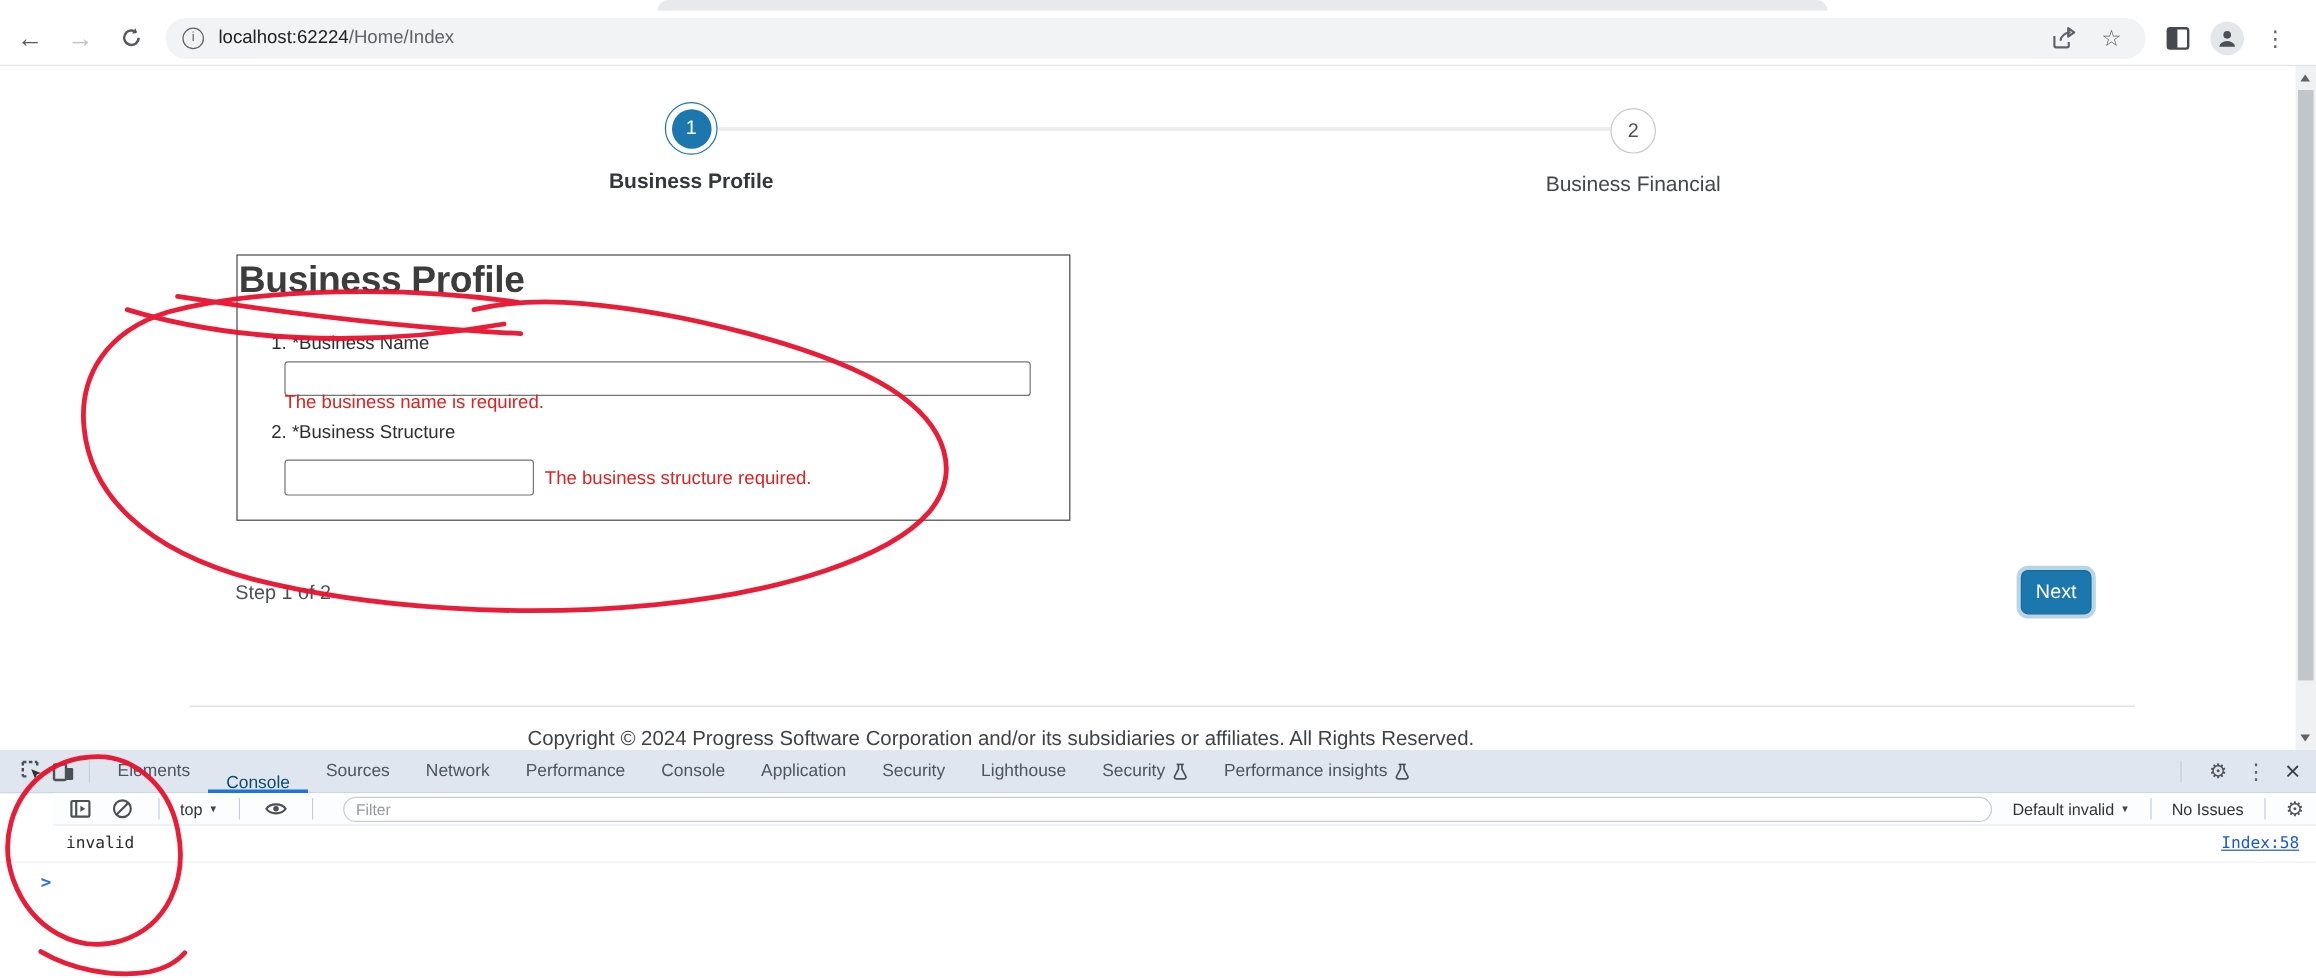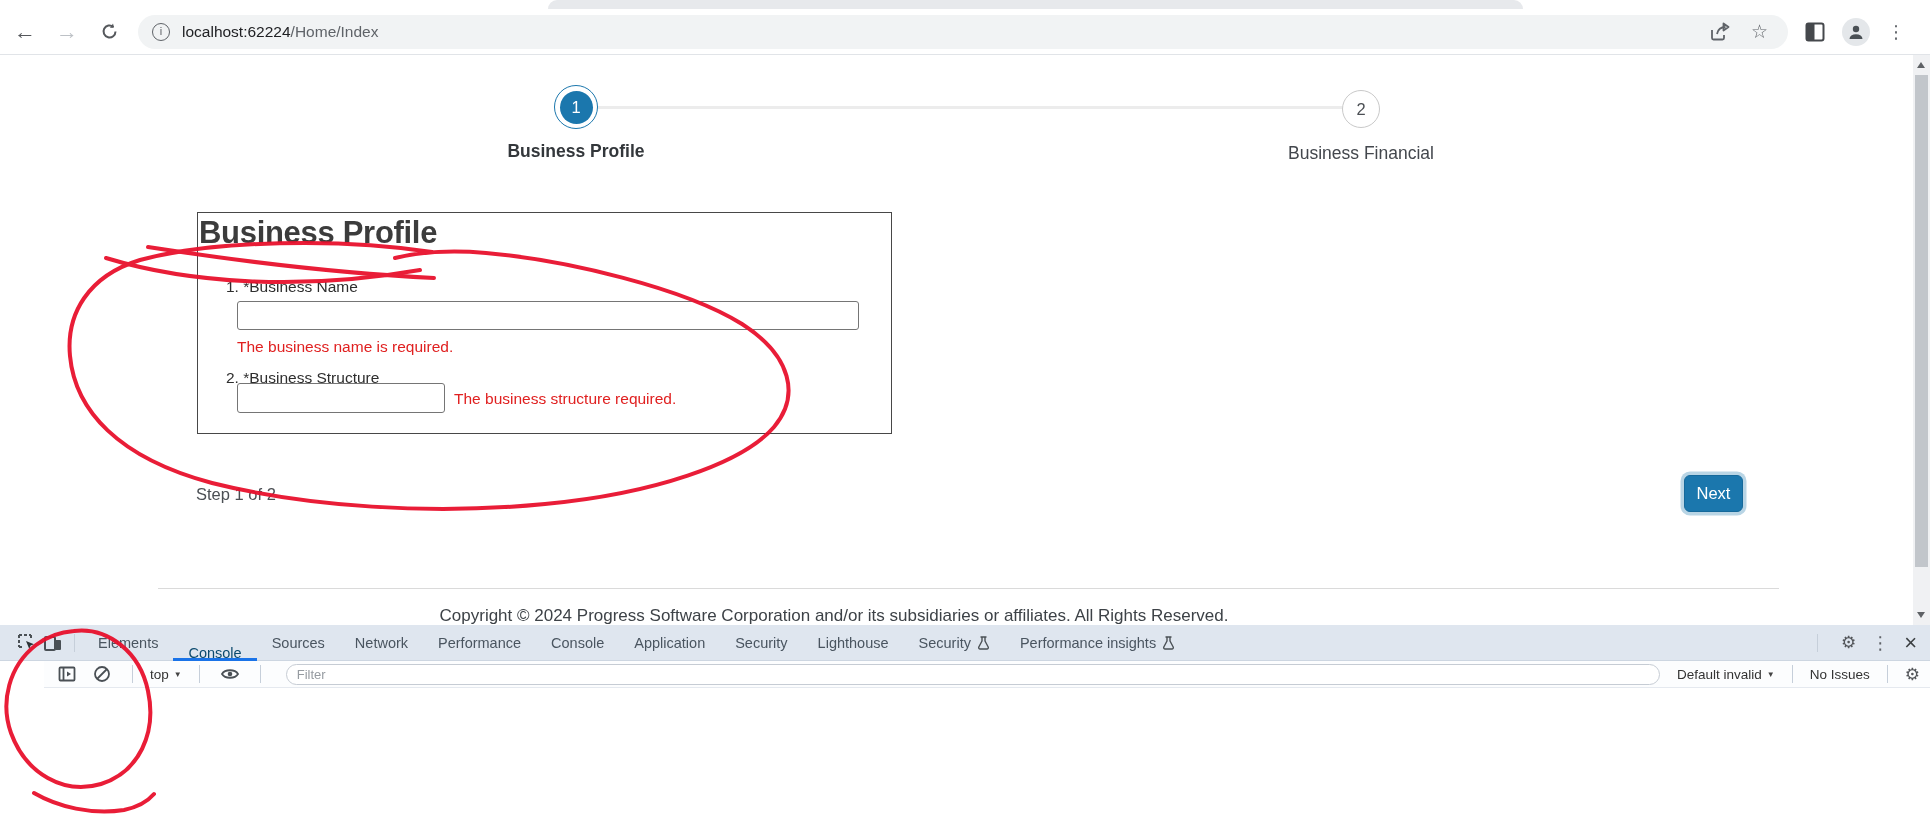--- a/index.html
+++ b/index.html
@@ -28,26 +28,26 @@
   .step1-outer { position:absolute; left:554px; top:30px; width:44px; height:44px; border:1.5px solid #1b77ad; border-radius:50%; display:flex; align-items:center; justify-content:center; background:#fff; }
   .step1-inner { width:33px; height:33px; border-radius:50%; background:#1b77ad; color:#fff; font-size:16.5px; display:flex; align-items:center; justify-content:center; }
   .step2-circle { position:absolute; left:1342px; top:35px; width:38px; height:38px; border:1px solid #c9c9c9; border-radius:50%; background:#fff; color:#4b4f54; font-size:16.5px; display:flex; align-items:center; justify-content:center; }
   .step-label { position:absolute; width:260px; text-align:center; font-size:17.5px; }
   .step-label.one { left:446px; top:86px; font-weight:bold; color:#33373b; }
   .step-label.two { left:1231px; top:88px; color:#43474d; }
 
   .form-card { position:absolute; left:197px; top:157px; width:695px; height:222px; border:1px solid #474747; background:#fff; }
   .form-title { position:absolute; left:1px; top:2px; font-size:31px; font-weight:600; color:#3c3c3c; letter-spacing:-0.3px; }
   .field-label { position:absolute; left:28px; font-size:15.5px; color:#2e2e2e; }
-  .f1-label { top:65px; } .f2-label { top:156px; }
+  .f1-label { top:65px; } .f2-label { top:139px; }
   .text-input { position:absolute; border:1px solid #757575; border-radius:3px; background:#fff; font-size:15px; padding:0 8px; color:#222; outline:none; }
   .f1-input { left:39px; top:88px; width:622px; height:29px; }
   .f2-input { left:39px; top:170px; width:208px; height:30px; }
   .error-text { position:absolute; font-size:15.5px; color:#e02020; }
-  .f1-error { left:39px; top:125px; }
+  .f1-error { left:39px; top:114px; }
   .f2-error { left:256px; top:177px; }
 
   .step-indicator { position:absolute; left:196px; top:430px; font-size:16.5px; color:#4b4f54; }
   .next-btn { position:absolute; left:1684px; top:420px; width:59px; height:37px; background:#1b77ad; border:1px solid #16699b; border-radius:6px; color:#fff; font-size:16.5px; display:flex; align-items:center; justify-content:center; box-shadow:0 0 0 3.5px #b9d5e5; cursor:pointer; }
   .page-divider { position:absolute; left:158px; top:533px; width:1621px; height:1px; background:#dadada; }
   .copyright { position:absolute; left:0; top:549px; width:1668px; text-align:center; font-size:17px; color:#3d4247; line-height:24px; }
 
   
   .scrollbar { position:absolute; right:0; top:55px; width:17px; height:570px; background:#f0f1f3; z-index:6; }
   .sb-arrow { position:absolute; left:4px; width:0; height:0; border-left:4.5px solid transparent; border-right:4.5px solid transparent; }
@@ -252,20 +252,29 @@
         <span class="caret">▼</span>
       </div>
       <div class="dt-vdiv"></div>
       <div class="dt-small-label">
         <span>No Issues</span>
       </div>
       <div class="dt-vdiv"></div>
       <span class="gear-glyph">⚙</span>
     </div>
 
+    <div class="dt-console">
+      <div class="msg-row">
+        <span class="msg-text">invalid</span>
+        <span class="msg-link">Index:58</span>
+      </div>
+      <div class="prompt-row">
+        <span>&gt;</span>
+      </div>
+    </div>
   </div>
 
   <svg class="annotations" viewBox="0 0 1930 815">
     <g fill="none" stroke="#e8112d" stroke-width="4" stroke-linecap="round" stroke-linejoin="round" opacity="0.95">
       <path d="M 432 252 C 340 238 215 240 140 260 C 88 276 66 314 70 356 C 75 410 118 458 212 483 C 308 507 432 515 545 504 C 652 494 742 464 774 427 C 800 396 792 356 742 324 C 684 288 566 260 486 253 C 452 250 420 252 395 258"></path>
       <path d="M 106 258 C 188 283 300 291 420 270"></path>
       <path d="M 148 247 C 238 261 332 273 434 278"></path>
       <path d="M 74 631 C 108 627 140 652 148 691 C 157 733 139 772 101 784 C 64 795 26 774 11 733 C 0 702 9 666 36 645 C 48 636 60 632 74 631"></path>
       <path d="M 34 793 C 58 807 92 815 124 810 C 138 807 148 801 154 794"></path>
     </g>

